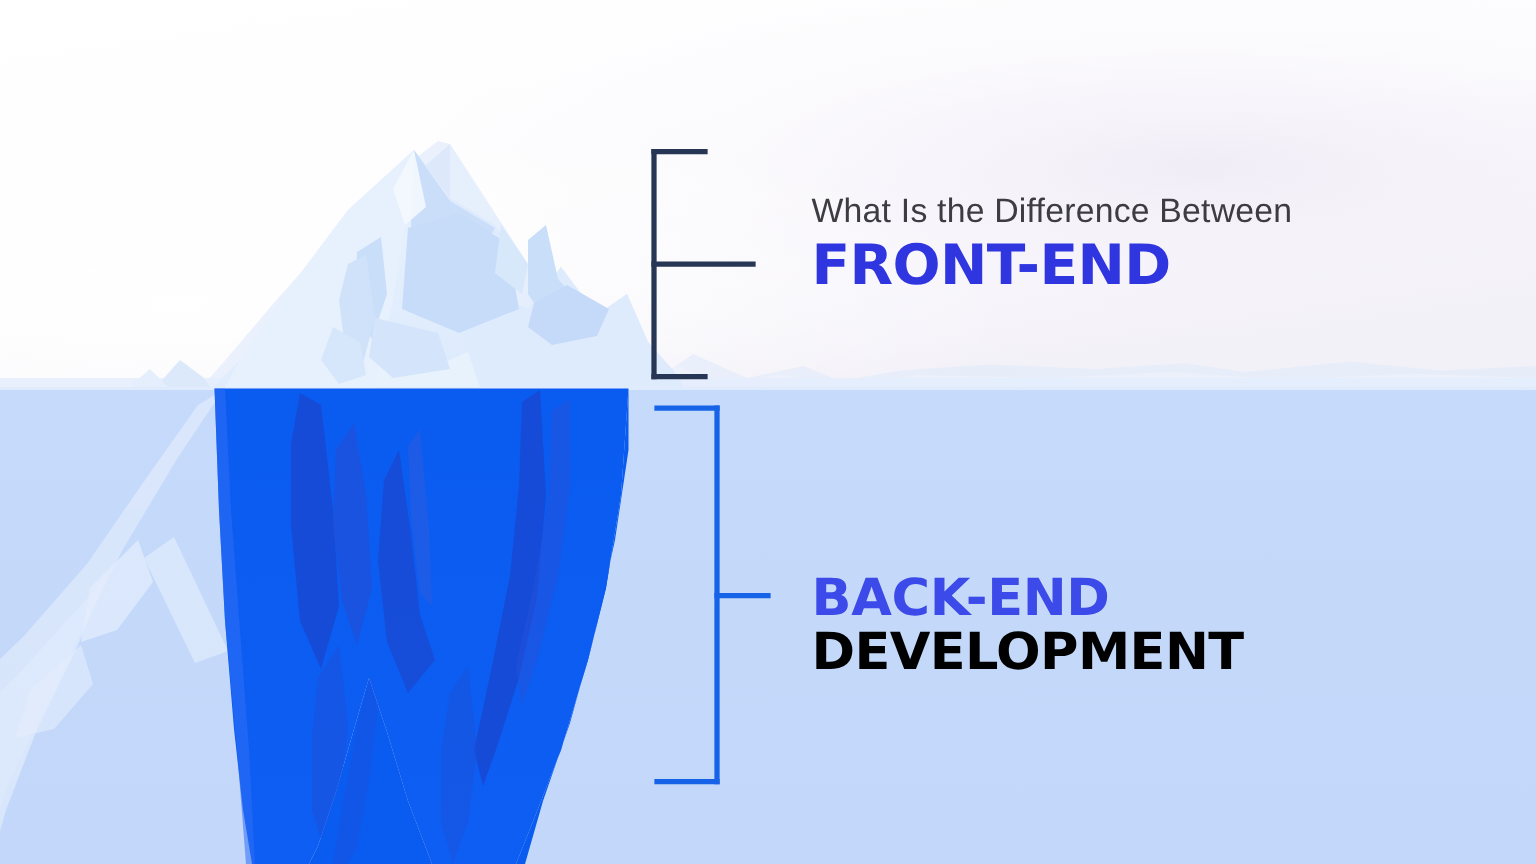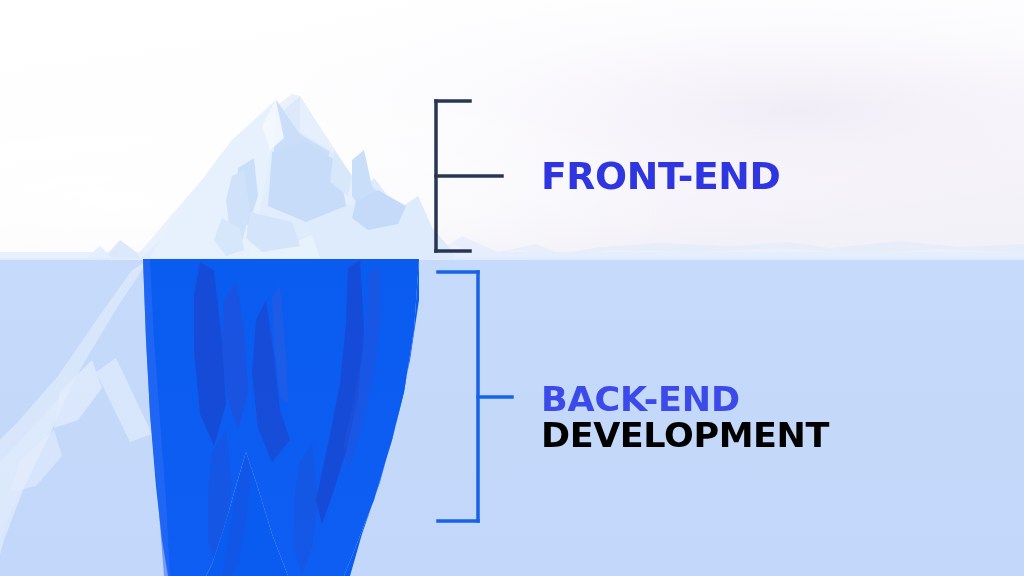--- a/index.html
+++ b/index.html
@@ -244,18 +244,19 @@
 
     <g stroke="#1763e8" stroke-width="3.5" fill="none" stroke-linecap="square">
       <line x1="478" y1="272" x2="478" y2="521"></line>
       <line x1="478" y1="272" x2="438" y2="272"></line>
       <line x1="478" y1="521" x2="438" y2="521"></line>
       <line x1="478" y1="397" x2="512" y2="397"></line>
     </g>
   </svg>
 
   <div class="text-layer">
+    <div class="txt" id="subtitle">What Is the Difference Between</div>
     <div class="txt" id="front-end">FRONT-END</div>
     <div class="txt" id="back-end">BACK-END</div>
     <div class="txt" id="development">DEVELOPMENT</div>
   </div>
 
 </div>
 
 </body></html>

